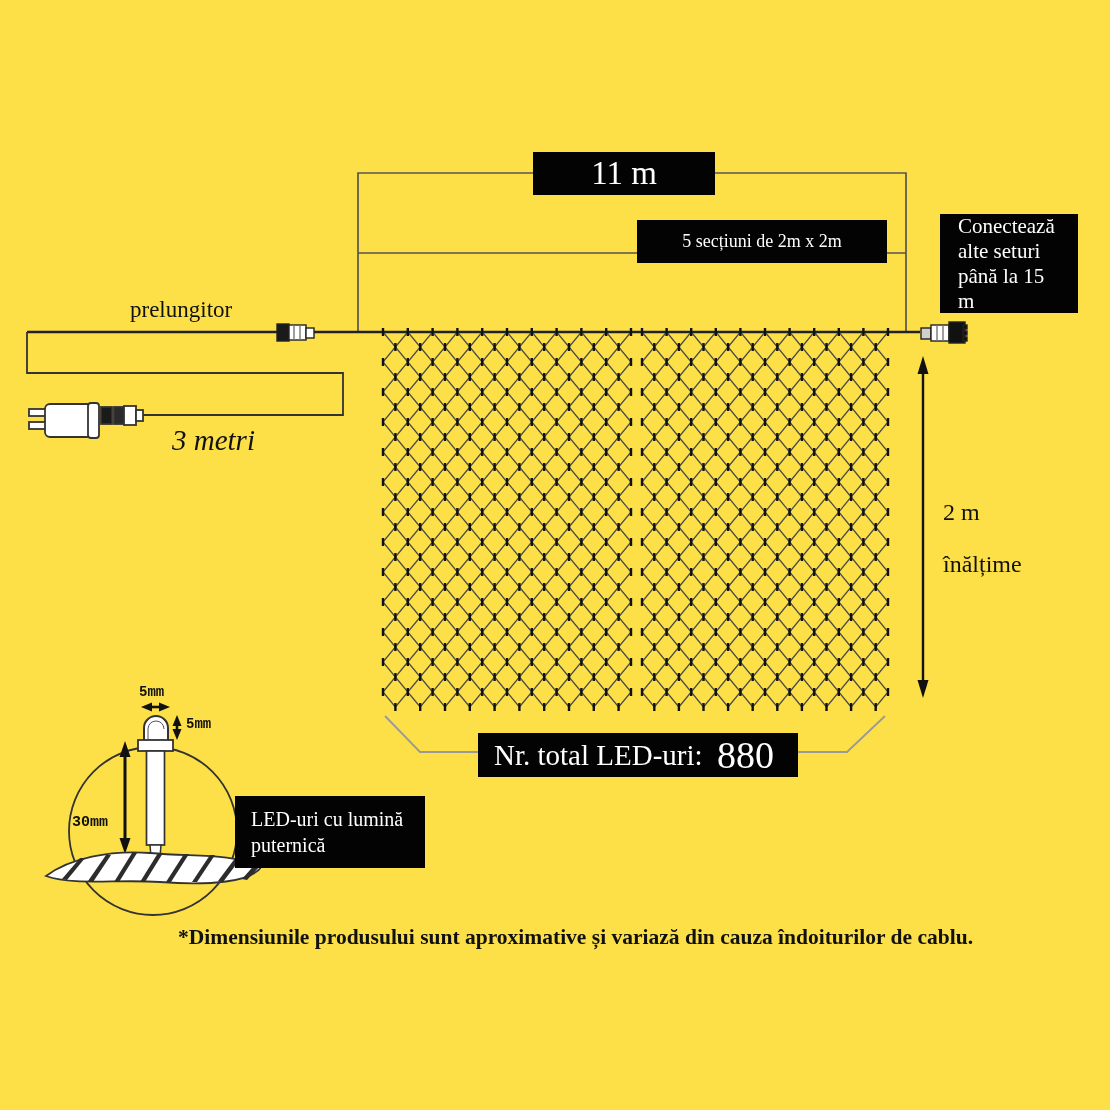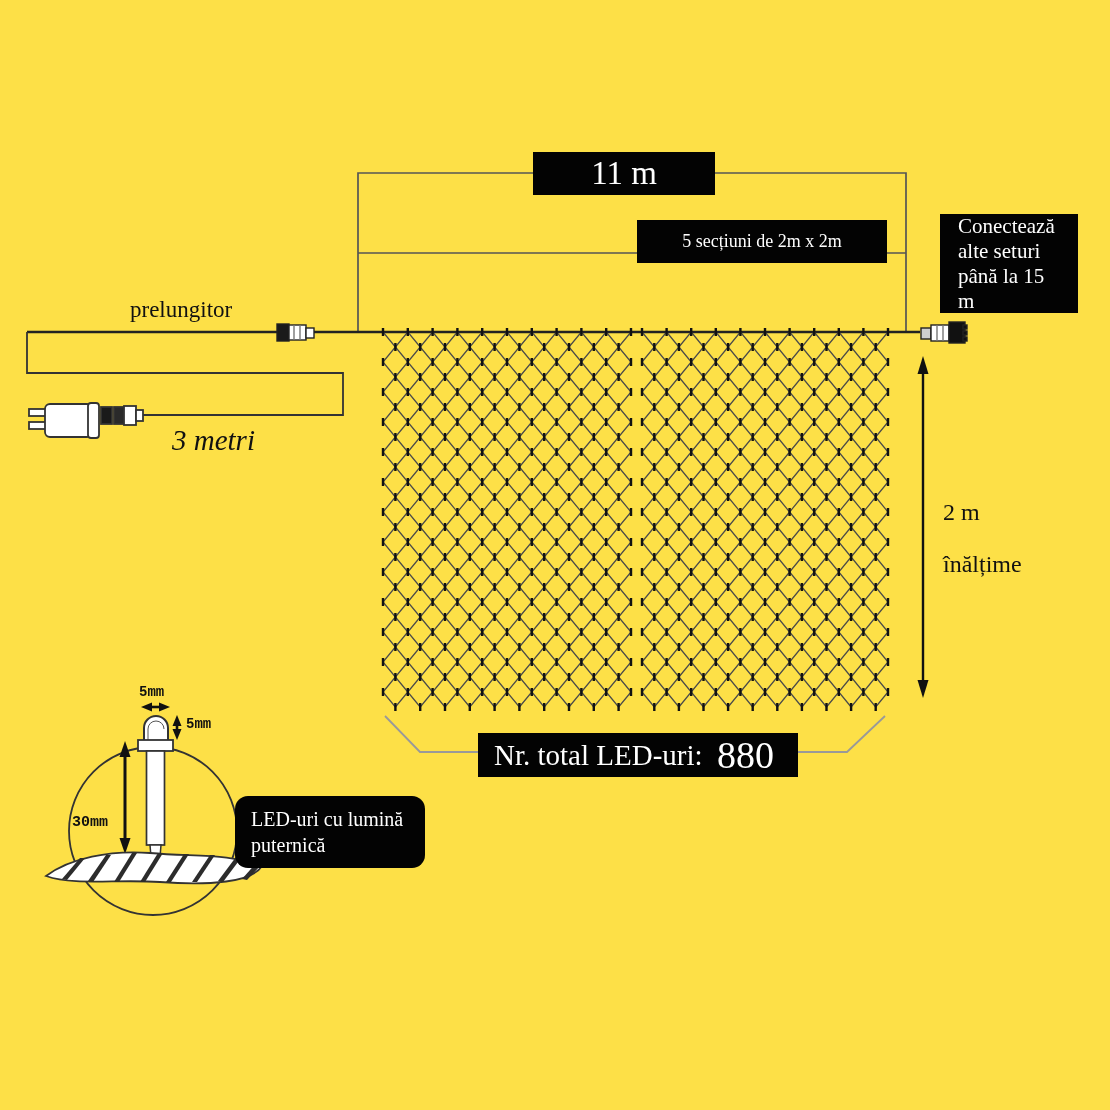--- a/index.html
+++ b/index.html
@@ -14,21 +14,21 @@
   .serifbold{font-weight:bold;}
   #box-11m{left:533px;top:152px;width:182px;height:43px;font-size:33px;}
   #box-sec1{left:376px;top:235px;width:247px;height:43px;font-size:25px;}
   #box-sec2{left:637px;top:220px;width:250px;height:43px;font-size:18px;}
   #box-connect{left:940px;top:214px;width:138px;height:99px;font-size:21px;line-height:25px;
                padding:8px 20px 8px 18px;align-items:flex-start;flex-direction:column;justify-content:center;}
   #box-total{left:478px;top:733px;width:320px;height:44px;padding:0 24px 0 16px;}
   #box-total .t1{font-size:29px;}
   #box-total .t2{font-size:38px;margin-left:auto;}
   #box-lednote{left:235px;top:796px;width:190px;height:72px;font-size:20px;line-height:26px;
-               padding:8px 6px 8px 16px;align-items:flex-start;flex-direction:column;justify-content:center;border-radius:13px;}
+               padding:8px 6px 8px 16px;align-items:flex-start;flex-direction:column;justify-content:center;}
   #lbl-prelungitor{left:130px;top:297px;font-size:23px;}
   #lbl-3metri{left:172px;top:424px;font-size:29px;font-style:italic;}
   #lbl-height{left:943px;top:483px;font-size:24px;line-height:26px;white-space:pre-line;margin-top:16px;}
   #lbl-marimea{left:57px;top:618px;font-size:24px;}
   #lbl-5mm-w{left:139px;top:684px;font-size:14px;}
   #lbl-5mm-h{left:186px;top:716px;font-size:14px;}
   #lbl-30mm{left:72px;top:804px;font-size:15px;margin-top:10px;}
   #lbl-disclaimer{left:178px;top:925px;font-size:21.5px;font-weight:bold;}
 </style>
 </head>
@@ -173,13 +173,14 @@
     <span>puternică</span>
   </div>
 
   <div class="lbl" id="lbl-prelungitor">prelungitor</div>
   <div class="lbl" id="lbl-3metri">3 metri</div>
   <div class="lbl" id="lbl-height"><span>2 m</span><br>
     <span>înălțime</span></div>
   <div class="lbl sans" id="lbl-5mm-w">5mm</div>
   <div class="lbl sans" id="lbl-5mm-h">5mm</div>
   <div class="lbl sans" id="lbl-30mm">30mm</div>
+  <div class="lbl" id="lbl-disclaimer">*Dimensiunile produsului sunt aproximative și variază din cauza îndoiturilor de cablu.</div>
 </div>
 
 </body></html>

